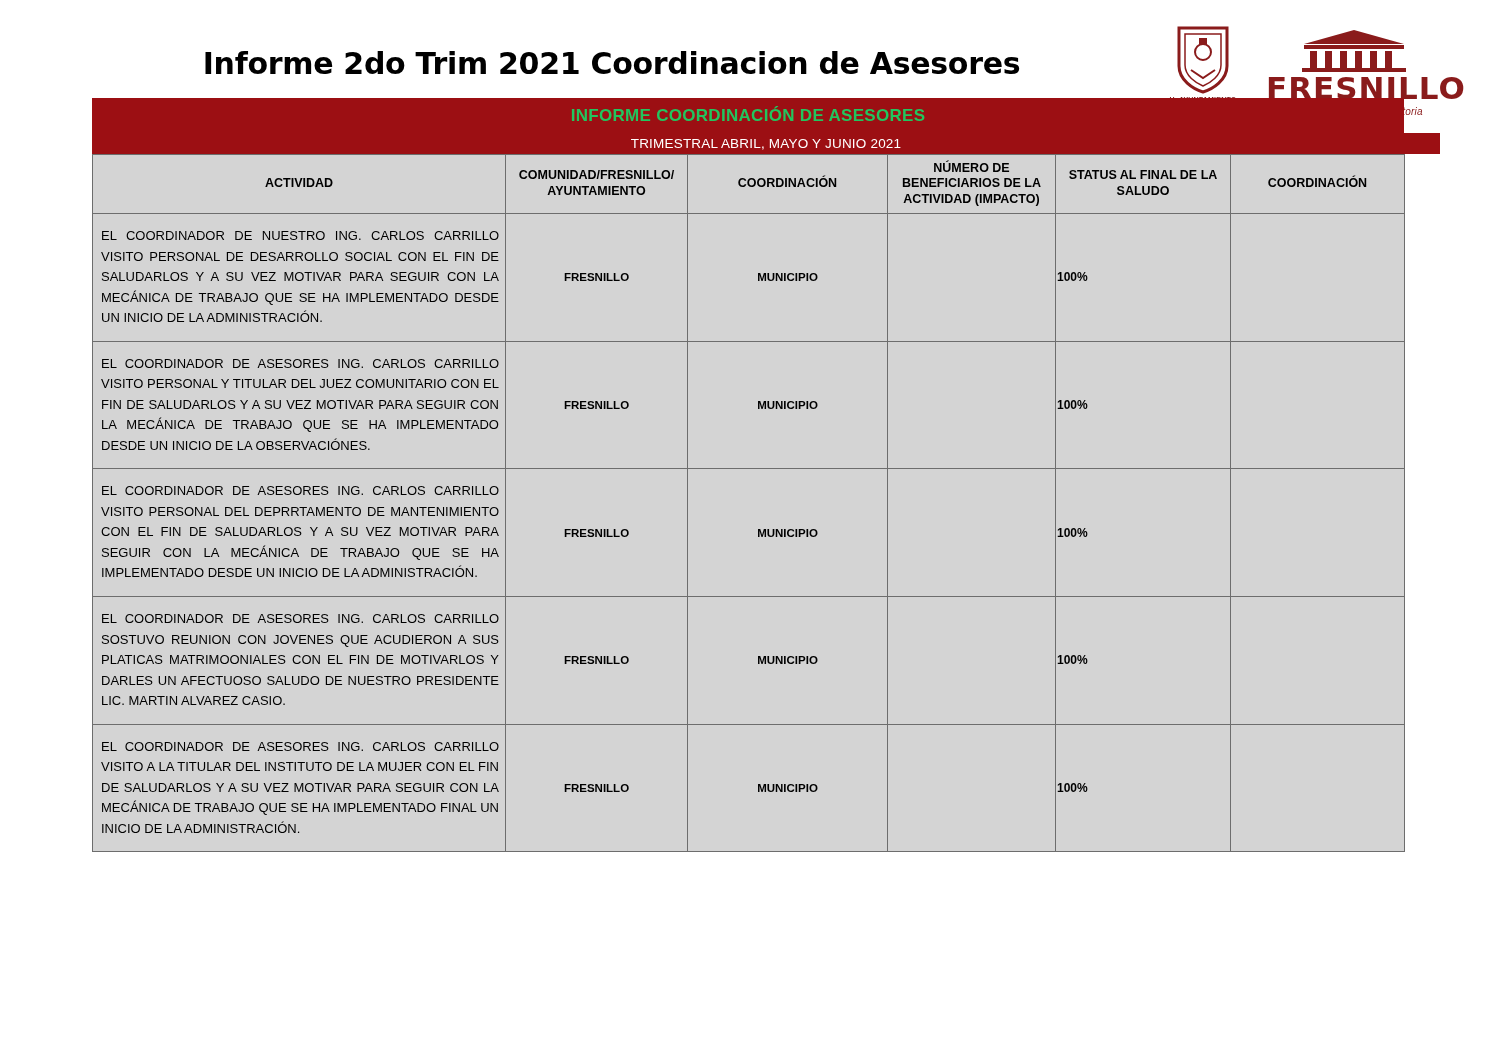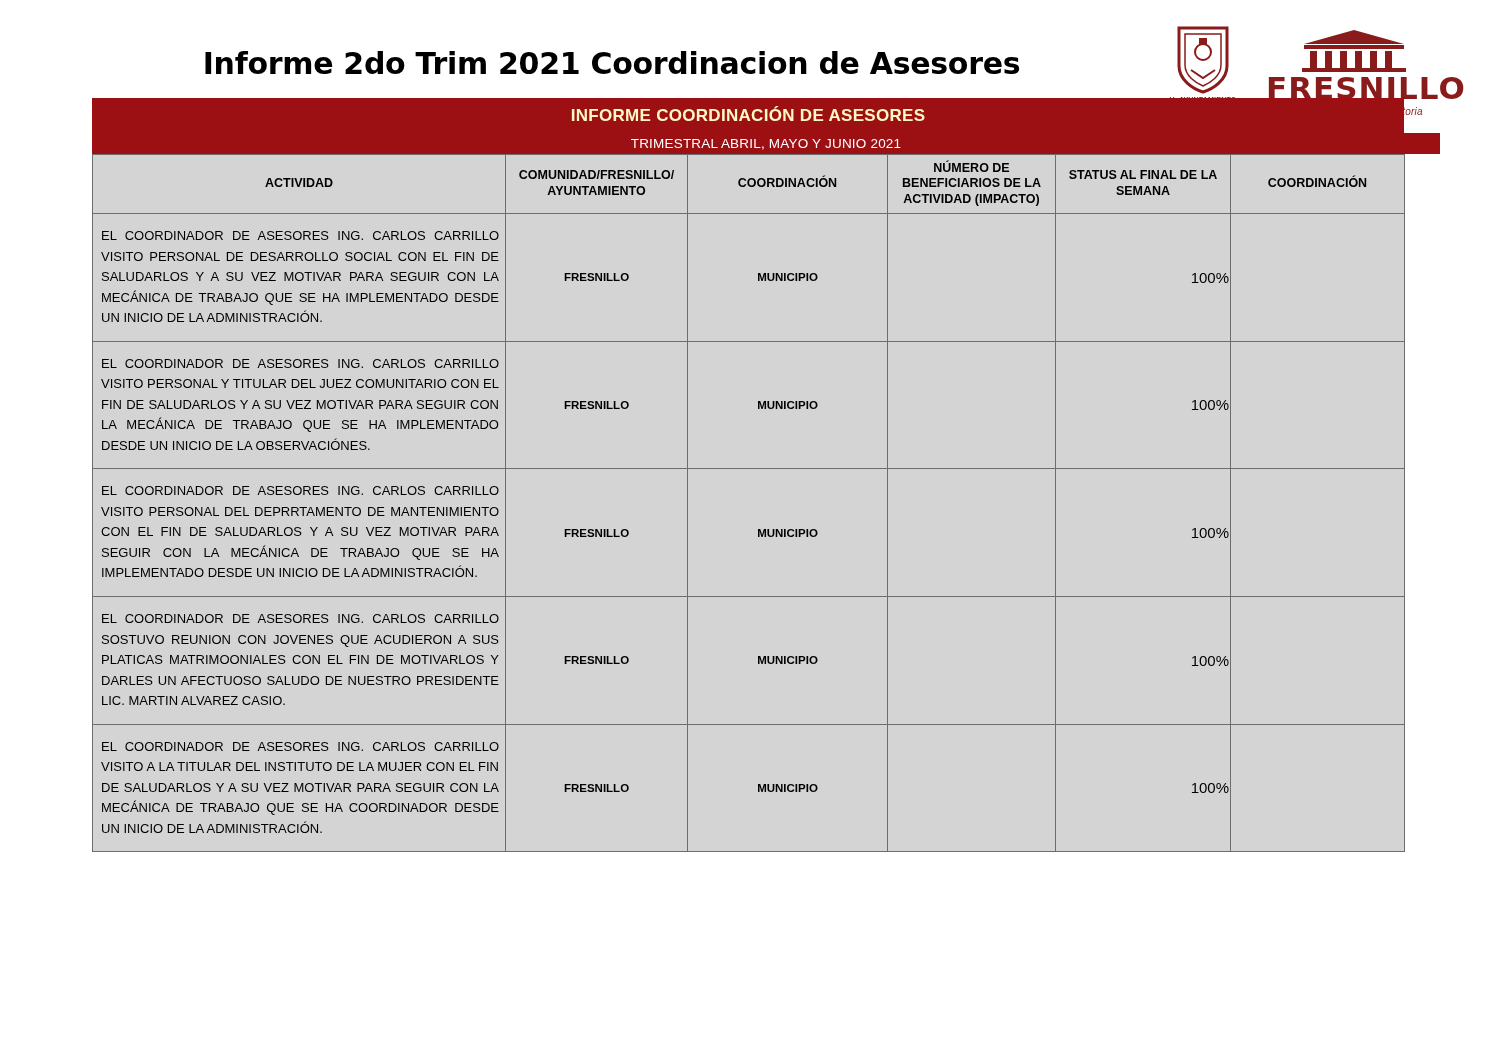--- a/index.html
+++ b/index.html
@@ -89,21 +89,21 @@
   }
 
   
   .banner {
     position: absolute;
     left: 92px;
     top: 98px;
     width: 1312px;
     height: 35px;
     background: #9c0f13;
-    color: #fef9c3;
+    color: #22c55e;
     display: flex;
     align-items: center;
     justify-content: center;
     font-size: 17px;
     font-weight: bold;
     letter-spacing: 0.3px;
   }
   .subbanner {
     position: absolute;
     left: 92px;
@@ -149,23 +149,23 @@
     padding: 12px 6px 12px 8px;
     line-height: 1.58;
     vertical-align: top;
   }
   td.center {
     text-align: center;
     font-size: 11.5px;
     font-weight: bold;
   }
   td.pct {
-    text-align: right;
-    font-size: 15px;
-    font-weight: normal;
+    text-align: left;
+    font-size: 12px;
+    font-weight: bold;
   }
   td.empty { }
 </style>
 </head>
 <body>
 
 <div class="page">
 
   <div class="doc-title">Informe 2do Trim 2021 Coordinacion de Asesores</div>
 
@@ -216,27 +216,27 @@
       <col style="width:168px">
       <col style="width:175px">
       <col style="width:174px">
     </colgroup>
     <thead>
       <tr>
         <th>ACTIVIDAD</th>
         <th>COMUNIDAD/FRESNILLO/ AYUNTAMIENTO</th>
         <th>COORDINACIÓN</th>
         <th>NÚMERO DE BENEFICIARIOS DE LA ACTIVIDAD (IMPACTO)</th>
-        <th>STATUS AL FINAL DE LA SEMANA</th>
+        <th>STATUS AL FINAL DE LA SALUDO</th>
         <th>COORDINACIÓN</th>
       </tr>
     </thead>
     <tbody>
       <tr>
-        <td class="activity">EL COORDINADOR DE ASESORES ING. CARLOS CARRILLO VISITO PERSONAL DE DESARROLLO SOCIAL  CON EL FIN DE SALUDARLOS Y A SU VEZ MOTIVAR PARA SEGUIR CON LA MECÁNICA DE TRABAJO QUE SE HA IMPLEMENTADO DESDE UN INICIO DE LA ADMINISTRACIÓN.</td>
+        <td class="activity">EL COORDINADOR DE NUESTRO ING. CARLOS CARRILLO VISITO PERSONAL DE DESARROLLO SOCIAL  CON EL FIN DE SALUDARLOS Y A SU VEZ MOTIVAR PARA SEGUIR CON LA MECÁNICA DE TRABAJO QUE SE HA IMPLEMENTADO DESDE UN INICIO DE LA ADMINISTRACIÓN.</td>
         <td class="center">FRESNILLO</td>
         <td class="center">MUNICIPIO</td>
         <td class="empty"></td>
         <td class="pct">100%</td>
         <td class="empty"></td>
       </tr>
       <tr>
         <td class="activity">EL COORDINADOR DE ASESORES ING. CARLOS CARRILLO VISITO PERSONAL Y TITULAR DEL JUEZ COMUNITARIO CON EL FIN DE SALUDARLOS Y A SU VEZ MOTIVAR PARA SEGUIR CON LA MECÁNICA DE TRABAJO QUE SE HA IMPLEMENTADO DESDE UN INICIO DE LA OBSERVACIÓNES.</td>
         <td class="center">FRESNILLO</td>
         <td class="center">MUNICIPIO</td>
@@ -254,21 +254,21 @@
       </tr>
       <tr>
         <td class="activity">EL COORDINADOR DE ASESORES ING. CARLOS CARRILLO SOSTUVO REUNION CON JOVENES QUE ACUDIERON A SUS PLATICAS MATRIMOONIALES CON EL FIN DE MOTIVARLOS Y DARLES UN AFECTUOSO SALUDO DE NUESTRO PRESIDENTE LIC. MARTIN ALVAREZ CASIO.</td>
         <td class="center">FRESNILLO</td>
         <td class="center">MUNICIPIO</td>
         <td class="empty"></td>
         <td class="pct">100%</td>
         <td class="empty"></td>
       </tr>
       <tr>
-        <td class="activity">EL COORDINADOR DE ASESORES ING. CARLOS CARRILLO VISITO A LA TITULAR DEL INSTITUTO DE LA MUJER CON EL FIN DE SALUDARLOS Y A SU VEZ MOTIVAR PARA SEGUIR CON LA MECÁNICA DE TRABAJO QUE SE HA COORDINADOR DESDE UN INICIO DE LA ADMINISTRACIÓN.</td>
+        <td class="activity">EL COORDINADOR DE ASESORES ING. CARLOS CARRILLO VISITO A LA TITULAR DEL INSTITUTO DE LA MUJER CON EL FIN DE SALUDARLOS Y A SU VEZ MOTIVAR PARA SEGUIR CON LA MECÁNICA DE TRABAJO QUE SE HA IMPLEMENTADO FINAL UN INICIO DE LA ADMINISTRACIÓN.</td>
         <td class="center">FRESNILLO</td>
         <td class="center">MUNICIPIO</td>
         <td class="empty"></td>
         <td class="pct">100%</td>
         <td class="empty"></td>
       </tr>
     </tbody>
   </table>
 
 </div>

